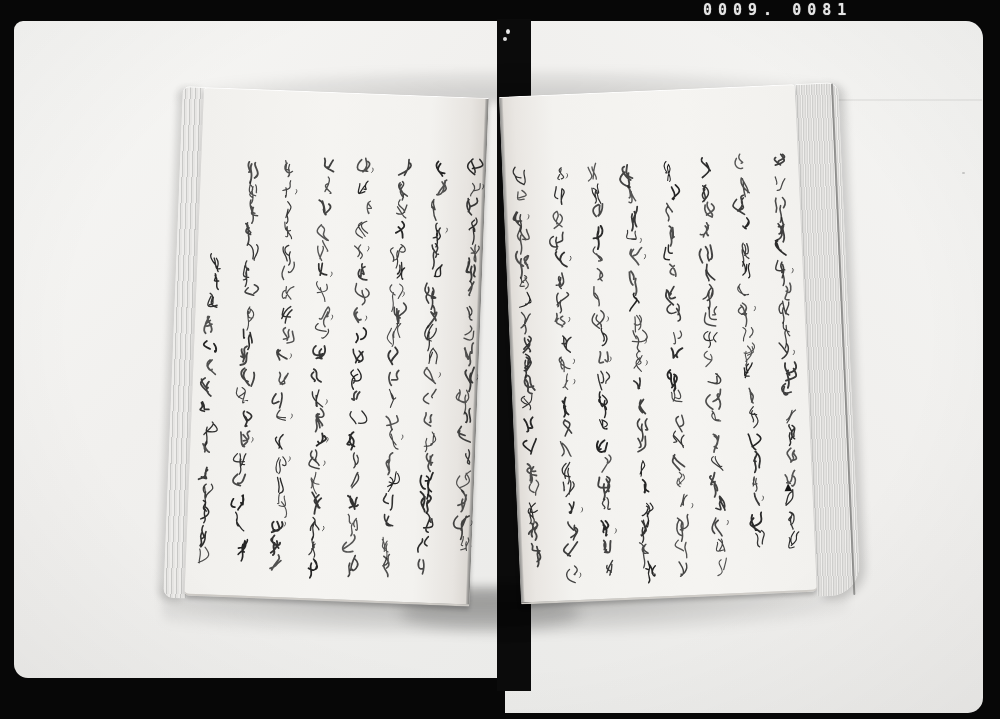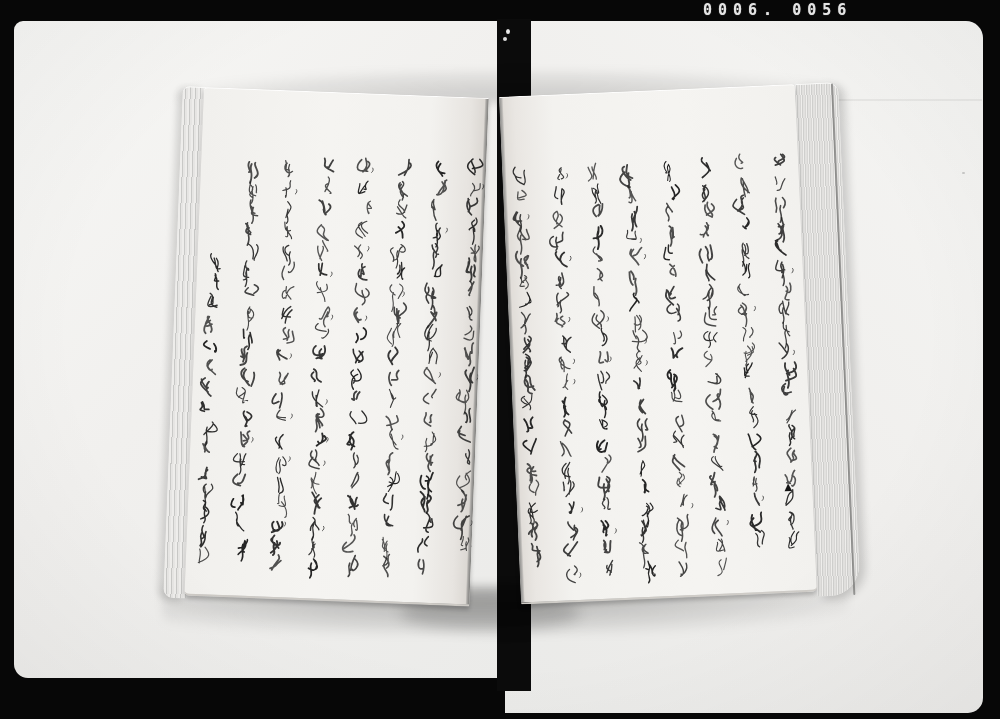--- a/index.html
+++ b/index.html
@@ -116,22 +116,22 @@
   .vignette{
     position:absolute;left:14px;top:21px;width:969px;height:692px;
     background:radial-gradient(ellipse at 50% 45%,rgba(0,0,0,0) 62%,rgba(0,0,0,.05) 100%);
     pointer-events:none;
   }
 </style>
 </head>
 <body data-name="microfilm-photo-backdrop">
 
 <div class="film-code" data-name="film-frame-counter">
-  <span data-name="frame-number-left">0006.</span>
-  <span data-name="frame-number-right">0056</span>
+  <span data-name="frame-number-left">0009.</span>
+  <span data-name="frame-number-right">0081</span>
 </div>
 
 <div class="sheet-left" data-name="platen-sheet-left"></div>
 <div class="sheet-right" data-name="platen-sheet-right"></div>
 <div class="plate-line" data-name="platen-edge-line"></div>
 
 <div class="strap" data-name="book-cradle-strap"></div>
 <div class="speck w1" data-name="dust-speck"></div>
 <div class="speck w2" data-name="dust-speck"></div>
 <div class="speck d1" data-name="dust-speck"></div>

